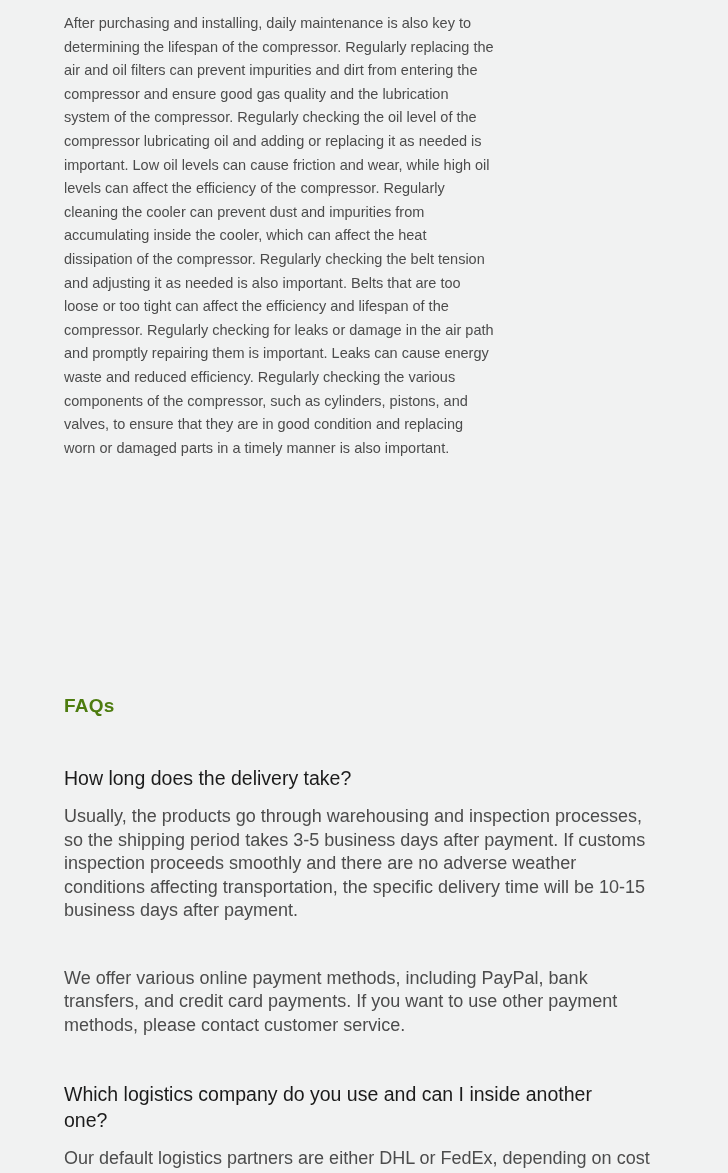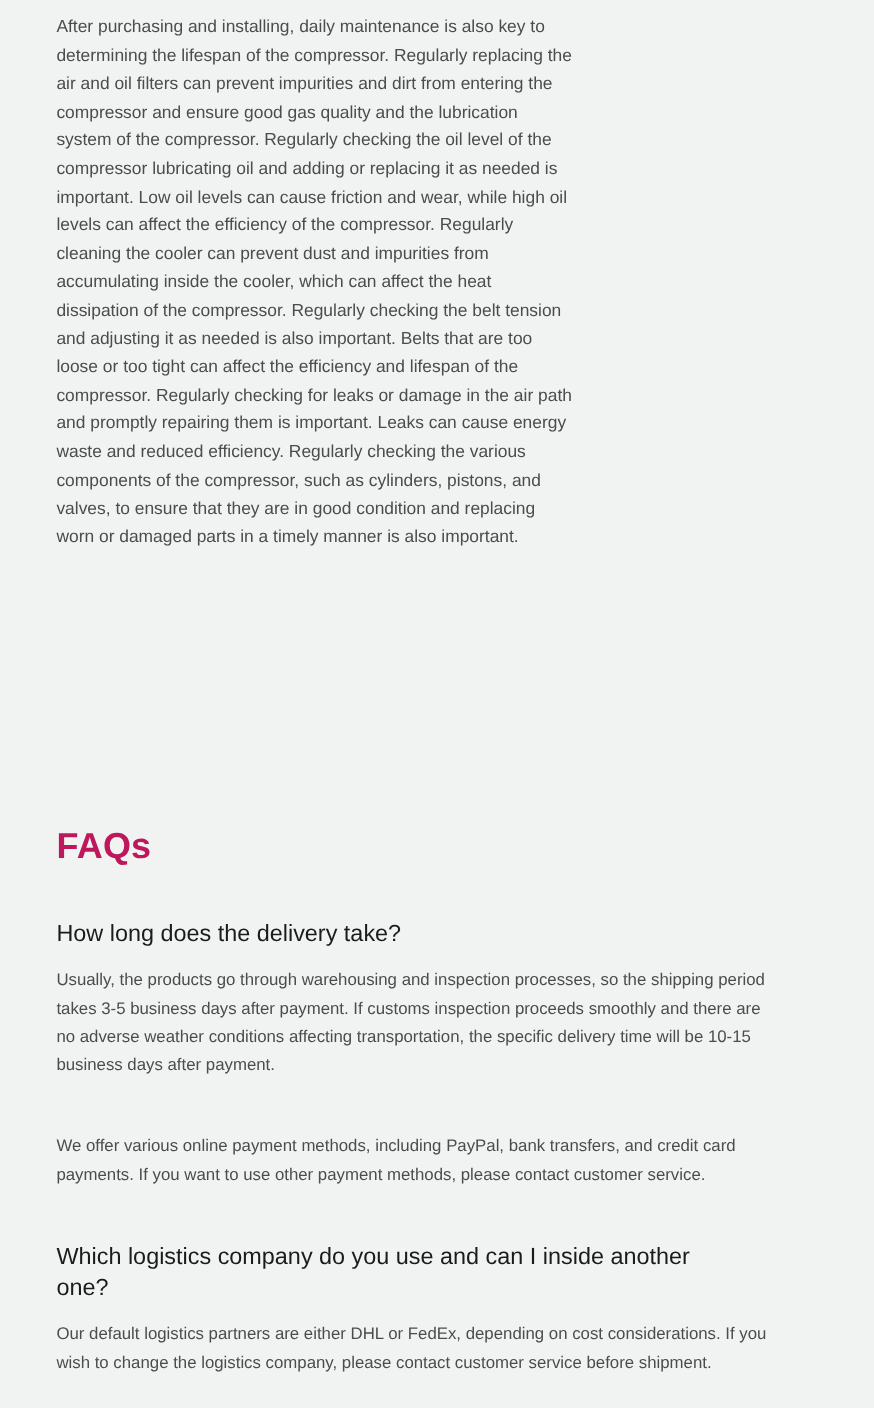--- a/index.html
+++ b/index.html
@@ -9,51 +9,51 @@
     width: 728px;
     height: 1173px;
     overflow: hidden;
     font-family: "Liberation Sans", sans-serif;
     -webkit-font-smoothing: antialiased;
   }
   .page {
     box-sizing: border-box;
     width: 728px;
     height: 1173px;
-    padding: 12px 0 0 47px;
+    padding: 12px 0 0 64px;
   }
   .intro-paragraph {
     margin: 0;
     width: 431px;
     font-size: 14.5px;
     line-height: 23.6px;
     color: #4c4c4c;
   }
   .faq-title {
     margin: 228px 0 0 0;
-    font-size: 30px;
+    font-size: 19px;
     line-height: 36px;
     font-weight: 700;
-    color: #be185d;
+    color: #4d7c0f;
     letter-spacing: 0.2px;
   }
   .faq-item.first { margin-top: 41px; }
   .faq-item { margin-top: 44px; }
   .faq-question {
     margin: 0;
     max-width: 562px;
     font-size: 19.5px;
     line-height: 26px;
     font-weight: 400;
     color: #1b1b1b;
   }
   .faq-answer {
     margin: 14px 0 0 0;
     max-width: 597px;
-    font-size: 14px;
+    font-size: 18px;
     line-height: 23.5px;
     color: #4c4c4c;
   }
 </style>
 </head>
 <body>
 
 <main class="page">
 
   <section>

